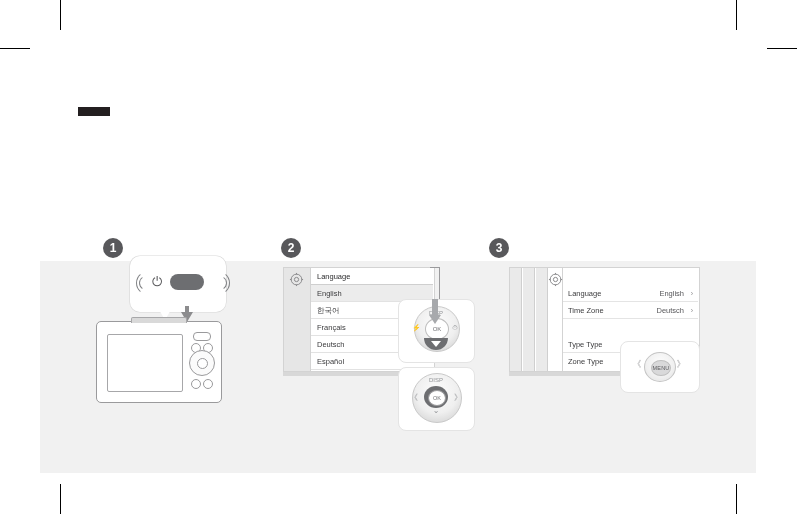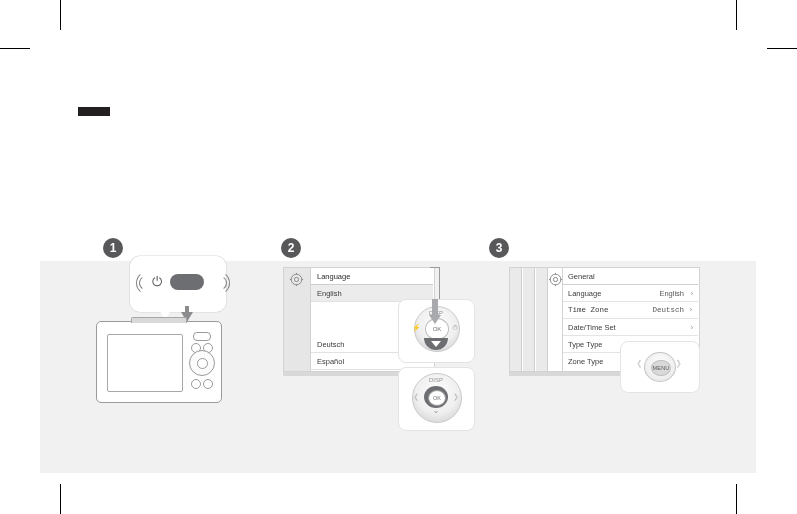--- a/index.html
+++ b/index.html
@@ -443,20 +443,22 @@
         <g stroke="#8c8c8e" stroke-width="1.6">
           <line x1="12" y1="1.5" x2="12" y2="4"></line>
           <line x1="12" y1="20" x2="12" y2="22.5"></line>
           <line x1="1.5" y1="12" x2="4" y2="12"></line>
           <line x1="20" y1="12" x2="22.5" y2="12"></line>
         </g>
       </svg>
     </div>
     <div class="row hdr" style="top:0;">Language</div>
     <div class="row sel" style="top:17px;">English</div>
+    <div class="row" style="top:34px;">한국어</div>
+    <div class="row" style="top:51px;">Français</div>
     <div class="row" style="top:68px;">Deutsch</div>
     <div class="row" style="top:85px;">Español</div>
   </div>
   <div class="menu2-bracket"></div>
 
   <div class="wheel-box" style="left:398px; top:299px; width:75px; height:62px;"></div>
   <div class="wheel" style="left:414px; top:306px; width:44px; height:44px;"></div>
   <div class="wheel-lbl" style="left:414px; top:310px; width:44px;">DISP</div>
   <div class="wheel-ok" style="left:425px; top:318px; width:22px; height:20px; font-size:6px; line-height:20px;">OK</div>
   <div class="wheel-highlight" style="left:424px; top:338px; width:24px; height:12px; border-radius:0 0 12px 12px;"></div>
@@ -490,36 +492,28 @@
           <circle cx="12" cy="12" r="3.4" fill="none" stroke="#8c8c8e" stroke-width="1.6"></circle>
           <g stroke="#8c8c8e" stroke-width="1.6">
             <line x1="12" y1="1.5" x2="12" y2="4"></line>
             <line x1="12" y1="20" x2="12" y2="22.5"></line>
             <line x1="1.5" y1="12" x2="4" y2="12"></line>
             <line x1="20" y1="12" x2="22.5" y2="12"></line>
           </g>
         </svg>
       </div>
     </div>
-    <div class="row3" style="top:0; border-bottom:1px solid #cfcfcf;">
-      <span class="lbl">General</span>
-    </div>
     <div class="row3" style="top:17px;">
       <span class="lbl">Language</span>
       <span class="val">English</span>
       <span class="chev">›</span>
     </div>
-    <div class="row3" style="top:34px;font-family:Liberation Mono, monospace;">
+    <div class="row3" style="top:34px;">
       <span class="lbl">Time Zone</span>
       <span class="val">Deutsch</span>
-      <span class="chev">›</span>
-    </div>
-    <div class="row3" style="top:51px;">
-      <span class="lbl">Date/Time Set</span>
-      <span class="val"></span>
       <span class="chev">›</span>
     </div>
     <div class="row3" style="top:68px;">
       <span class="lbl">Type Type</span>
       <span class="val"></span>
     </div>
     <div class="row3" style="top:85px; border-bottom:none;">
       <span class="lbl">Zone Type</span>
       <span class="val"></span>
     </div>

